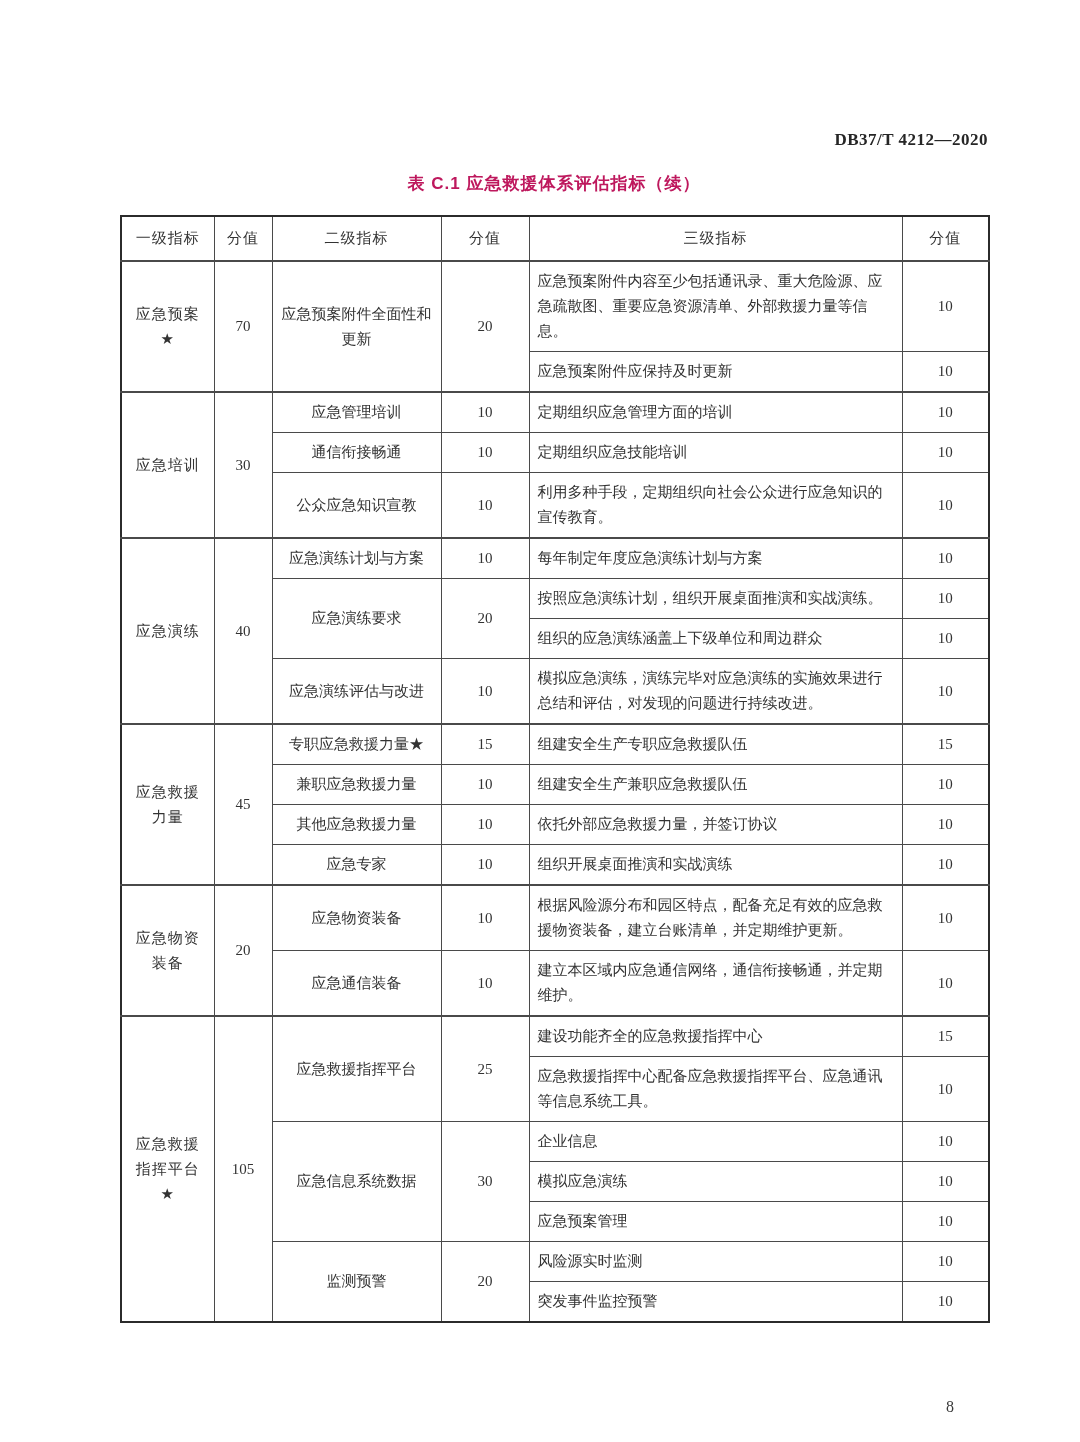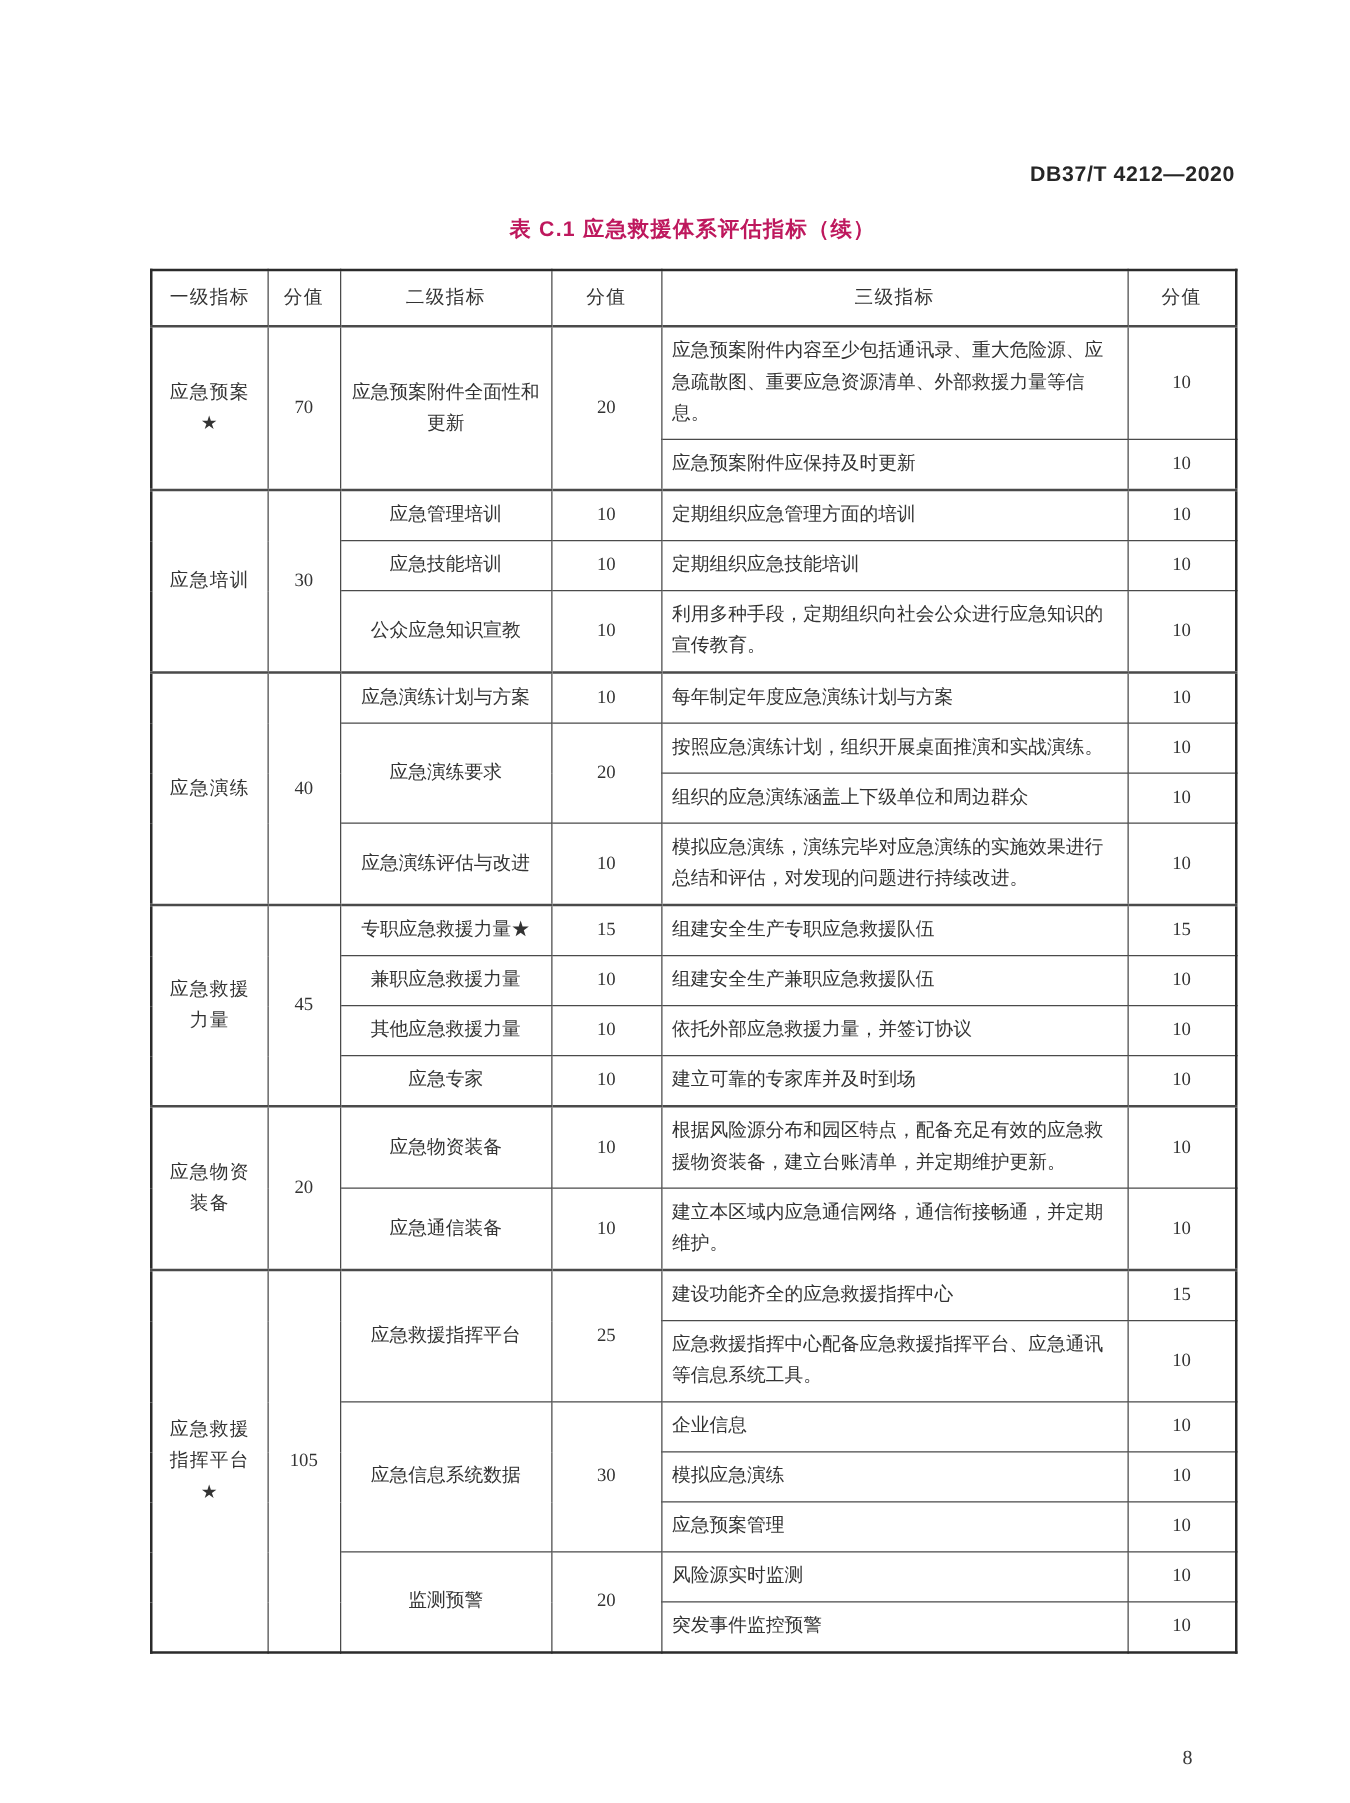--- a/index.html
+++ b/index.html
@@ -12,21 +12,21 @@
     font-family: "Liberation Serif", "DejaVu Serif", serif;
     color: #2f2f2f;
     overflow: hidden;
   }
   .doc-number {
     position: absolute;
     top: 130px;
     left: 120px;
     width: 868px;
     text-align: right;
-    font-family: Liberation Sans, sans-serif;
+    font-family: Liberation Serif, serif;
     font-weight: bold;
     font-size: 17px;
     letter-spacing: 0.5px;
     color: #262626;
   }
   .table-title {
     position: absolute;
     top: 172px;
     left: 120px;
     width: 868px;
@@ -121,21 +121,21 @@
         </tr>
         <tr class="section-start">
           <td class="level1-cell cell-center level1" rowspan="3">应急培训</td>
           <td class="score-cell cell-center" rowspan="3">30</td>
           <td class="level2-cell cell-center">应急管理培训</td>
           <td class="score-cell cell-center">10</td>
           <td class="level3-cell cell-left">定期组织应急管理方面的培训</td>
           <td class="score-cell cell-center">10</td>
         </tr>
         <tr>
-          <td class="level2-cell cell-center">应急技能培训</td>
+          <td class="level2-cell cell-center">通信衔接畅通</td>
           <td class="score-cell cell-center">10</td>
           <td class="level3-cell cell-left">定期组织应急技能培训</td>
           <td class="score-cell cell-center">10</td>
         </tr>
         <tr>
           <td class="level2-cell cell-center">公众应急知识宣教</td>
           <td class="score-cell cell-center">10</td>
           <td class="level3-cell cell-left">利用多种手段，定期组织向社会公众进行应急知识的宣传教育。</td>
           <td class="score-cell cell-center">10</td>
         </tr>
@@ -180,21 +180,21 @@
         </tr>
         <tr>
           <td class="level2-cell cell-center">其他应急救援力量</td>
           <td class="score-cell cell-center">10</td>
           <td class="level3-cell cell-left">依托外部应急救援力量，并签订协议</td>
           <td class="score-cell cell-center">10</td>
         </tr>
         <tr>
           <td class="level2-cell cell-center">应急专家</td>
           <td class="score-cell cell-center">10</td>
-          <td class="level3-cell cell-left">建立可靠的专家库并及时到场</td>
+          <td class="level3-cell cell-left">组织开展桌面推演和实战演练</td>
           <td class="score-cell cell-center">10</td>
         </tr>
         <tr class="section-start">
           <td class="level1-cell cell-center level1" rowspan="2">应急物资
 装备</td>
           <td class="score-cell cell-center" rowspan="2">20</td>
           <td class="level2-cell cell-center">应急物资装备</td>
           <td class="score-cell cell-center">10</td>
           <td class="level3-cell cell-left">根据风险源分布和园区特点，配备充足有效的应急救援物资装备，建立台账清单，并定期维护更新。</td>
           <td class="score-cell cell-center">10</td>

